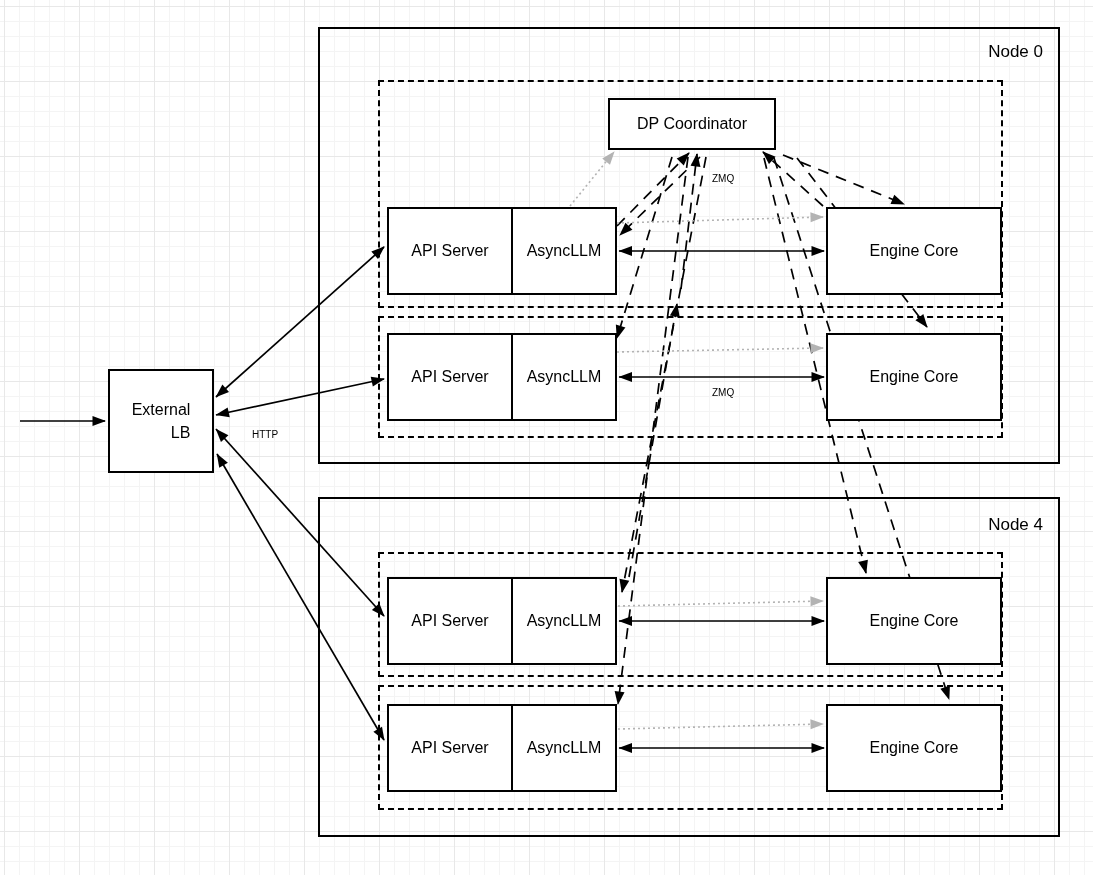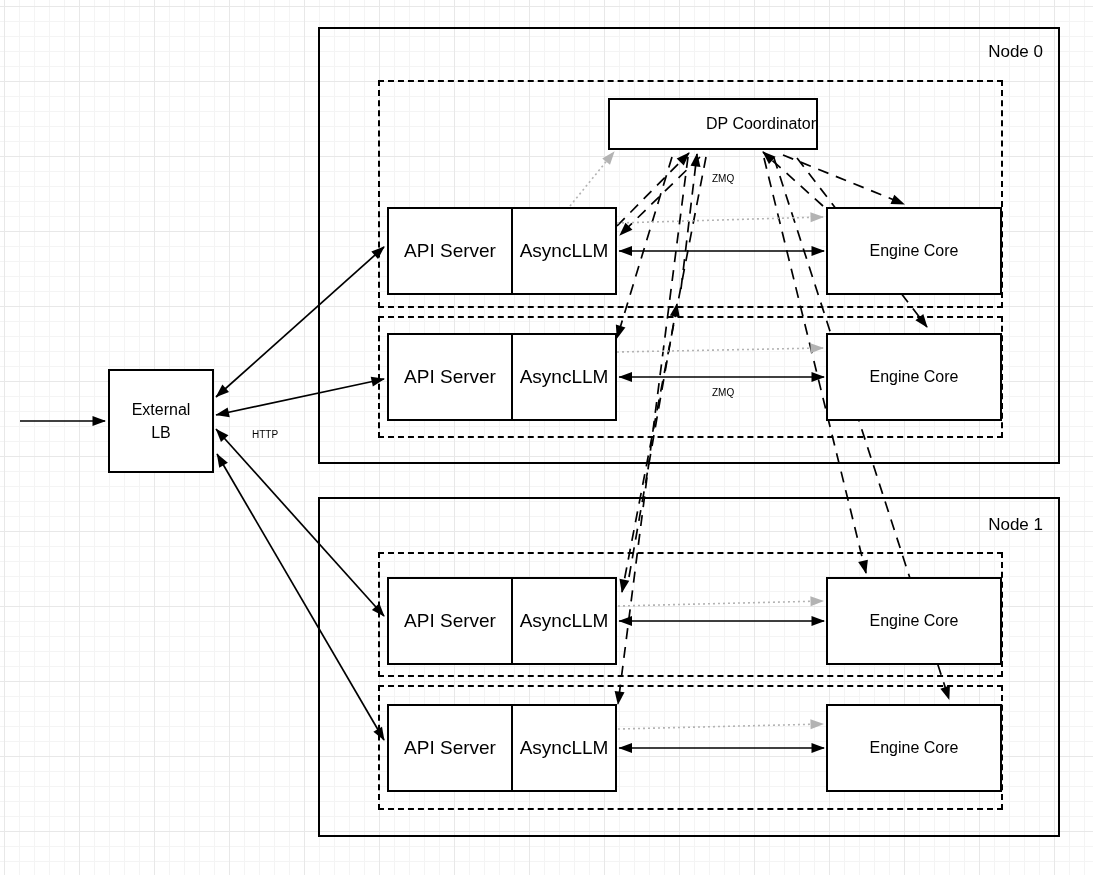--- a/index.html
+++ b/index.html
@@ -26,41 +26,41 @@
     display:flex;align-items:center;justify-content:center;
     font-size:16px;text-align:center;line-height:1.45;
   }
   .group{
     position:absolute;box-sizing:border-box;
     background:#fff;border:2px solid #000;
     display:flex;align-items:stretch;
   }
   .cell{
     display:flex;align-items:center;justify-content:center;
-    font-size:19px;white-space:nowrap;
+    font-size:16px;white-space:nowrap;
   }
   .cell.api{width:122px;border-right:2px solid #000;}
   .cell.asyncllm{flex:1;}
   .edge-label{position:absolute;font-size:10px;white-space:nowrap;}
   svg#wires{position:absolute;left:0;top:0;}
   svg#wires line{fill:none;}
   .s{stroke:#000;stroke-width:1.7;}
   .d{stroke:#000;stroke-width:1.7;stroke-dasharray:11 8;}
   .g{stroke:#b3b3b3;stroke-width:1.6;stroke-dasharray:2 3;}
 </style>
 </head>
 <body>
 
 <div id="canvas">
 
   <div class="abs node-container" style="left:318px;top:27px;width:742px;height:437px;padding-left:41px;">
     <div class="node-label" style="top:13px;right:15px;">Node 0</div>
   </div>
   <div class="abs node-container" style="left:318px;top:497px;width:742px;height:340px;">
-    <div class="node-label" style="top:16px;right:15px;">Node 1</div>
+    <div class="node-label" style="top:16px;right:15px;">Node 4</div>
   </div>
 
   <div class="abs row-container" style="left:378px;top:80px;width:625px;height:228px;"></div>
   <div class="abs row-container" style="left:378px;top:316px;width:625px;height:122px;"></div>
   <div class="abs row-container" style="left:378px;top:552px;width:625px;height:125px;"></div>
   <div class="abs row-container" style="left:378px;top:685px;width:625px;height:125px;"></div>
 
   <svg id="wires" width="1093" height="875" viewBox="0 0 1093 875">
     <defs>
       <marker id="mE" markerWidth="16" markerHeight="12" refX="13" refY="5.5" orient="auto" markerUnits="userSpaceOnUse">
@@ -97,28 +97,28 @@
     <line class="s" x1="216" y1="397" x2="384" y2="247" marker-start="url(#mS)" marker-end="url(#mE)"></line>
     <line class="s" x1="216" y1="415" x2="384" y2="379" marker-start="url(#mS)" marker-end="url(#mE)"></line>
     <line class="s" x1="216" y1="429" x2="384" y2="616" marker-start="url(#mS)" marker-end="url(#mE)"></line>
     <line class="s" x1="217" y1="454" x2="384" y2="740" marker-start="url(#mS)" marker-end="url(#mE)"></line>
     <line class="s" x1="619" y1="251" x2="824" y2="251" marker-start="url(#mS)" marker-end="url(#mE)"></line>
     <line class="s" x1="619" y1="377" x2="824" y2="377" marker-start="url(#mS)" marker-end="url(#mE)"></line>
     <line class="s" x1="619" y1="621" x2="824" y2="621" marker-start="url(#mS)" marker-end="url(#mE)"></line>
     <line class="s" x1="619" y1="748" x2="824" y2="748" marker-start="url(#mS)" marker-end="url(#mE)"></line>
   </svg>
 
-  <div class="box" style="left:108px;top:369px;width:106px;height:104px;">
+  <div class="box" style="left:108px;top:369px;width:106px;height:104px;text-align:right;">
     <div>
       <div>External</div>
       <div>LB</div>
     </div>
   </div>
 
-  <div class="box" style="left:608px;top:98px;width:210px;height:52px;justify-content:flex-end;">
+  <div class="box" style="left:608px;top:98px;width:168px;height:52px;">
     <span>DP Coordinator</span>
   </div>
 
   <div class="group" style="left:387px;top:207px;width:230px;height:88px;">
     <div class="cell api">API Server</div>
     <div class="cell asyncllm">AsyncLLM</div>
   </div>
   <div class="box" style="left:826px;top:207px;width:176px;height:88px;">
     <span>Engine Core</span>
   </div>

